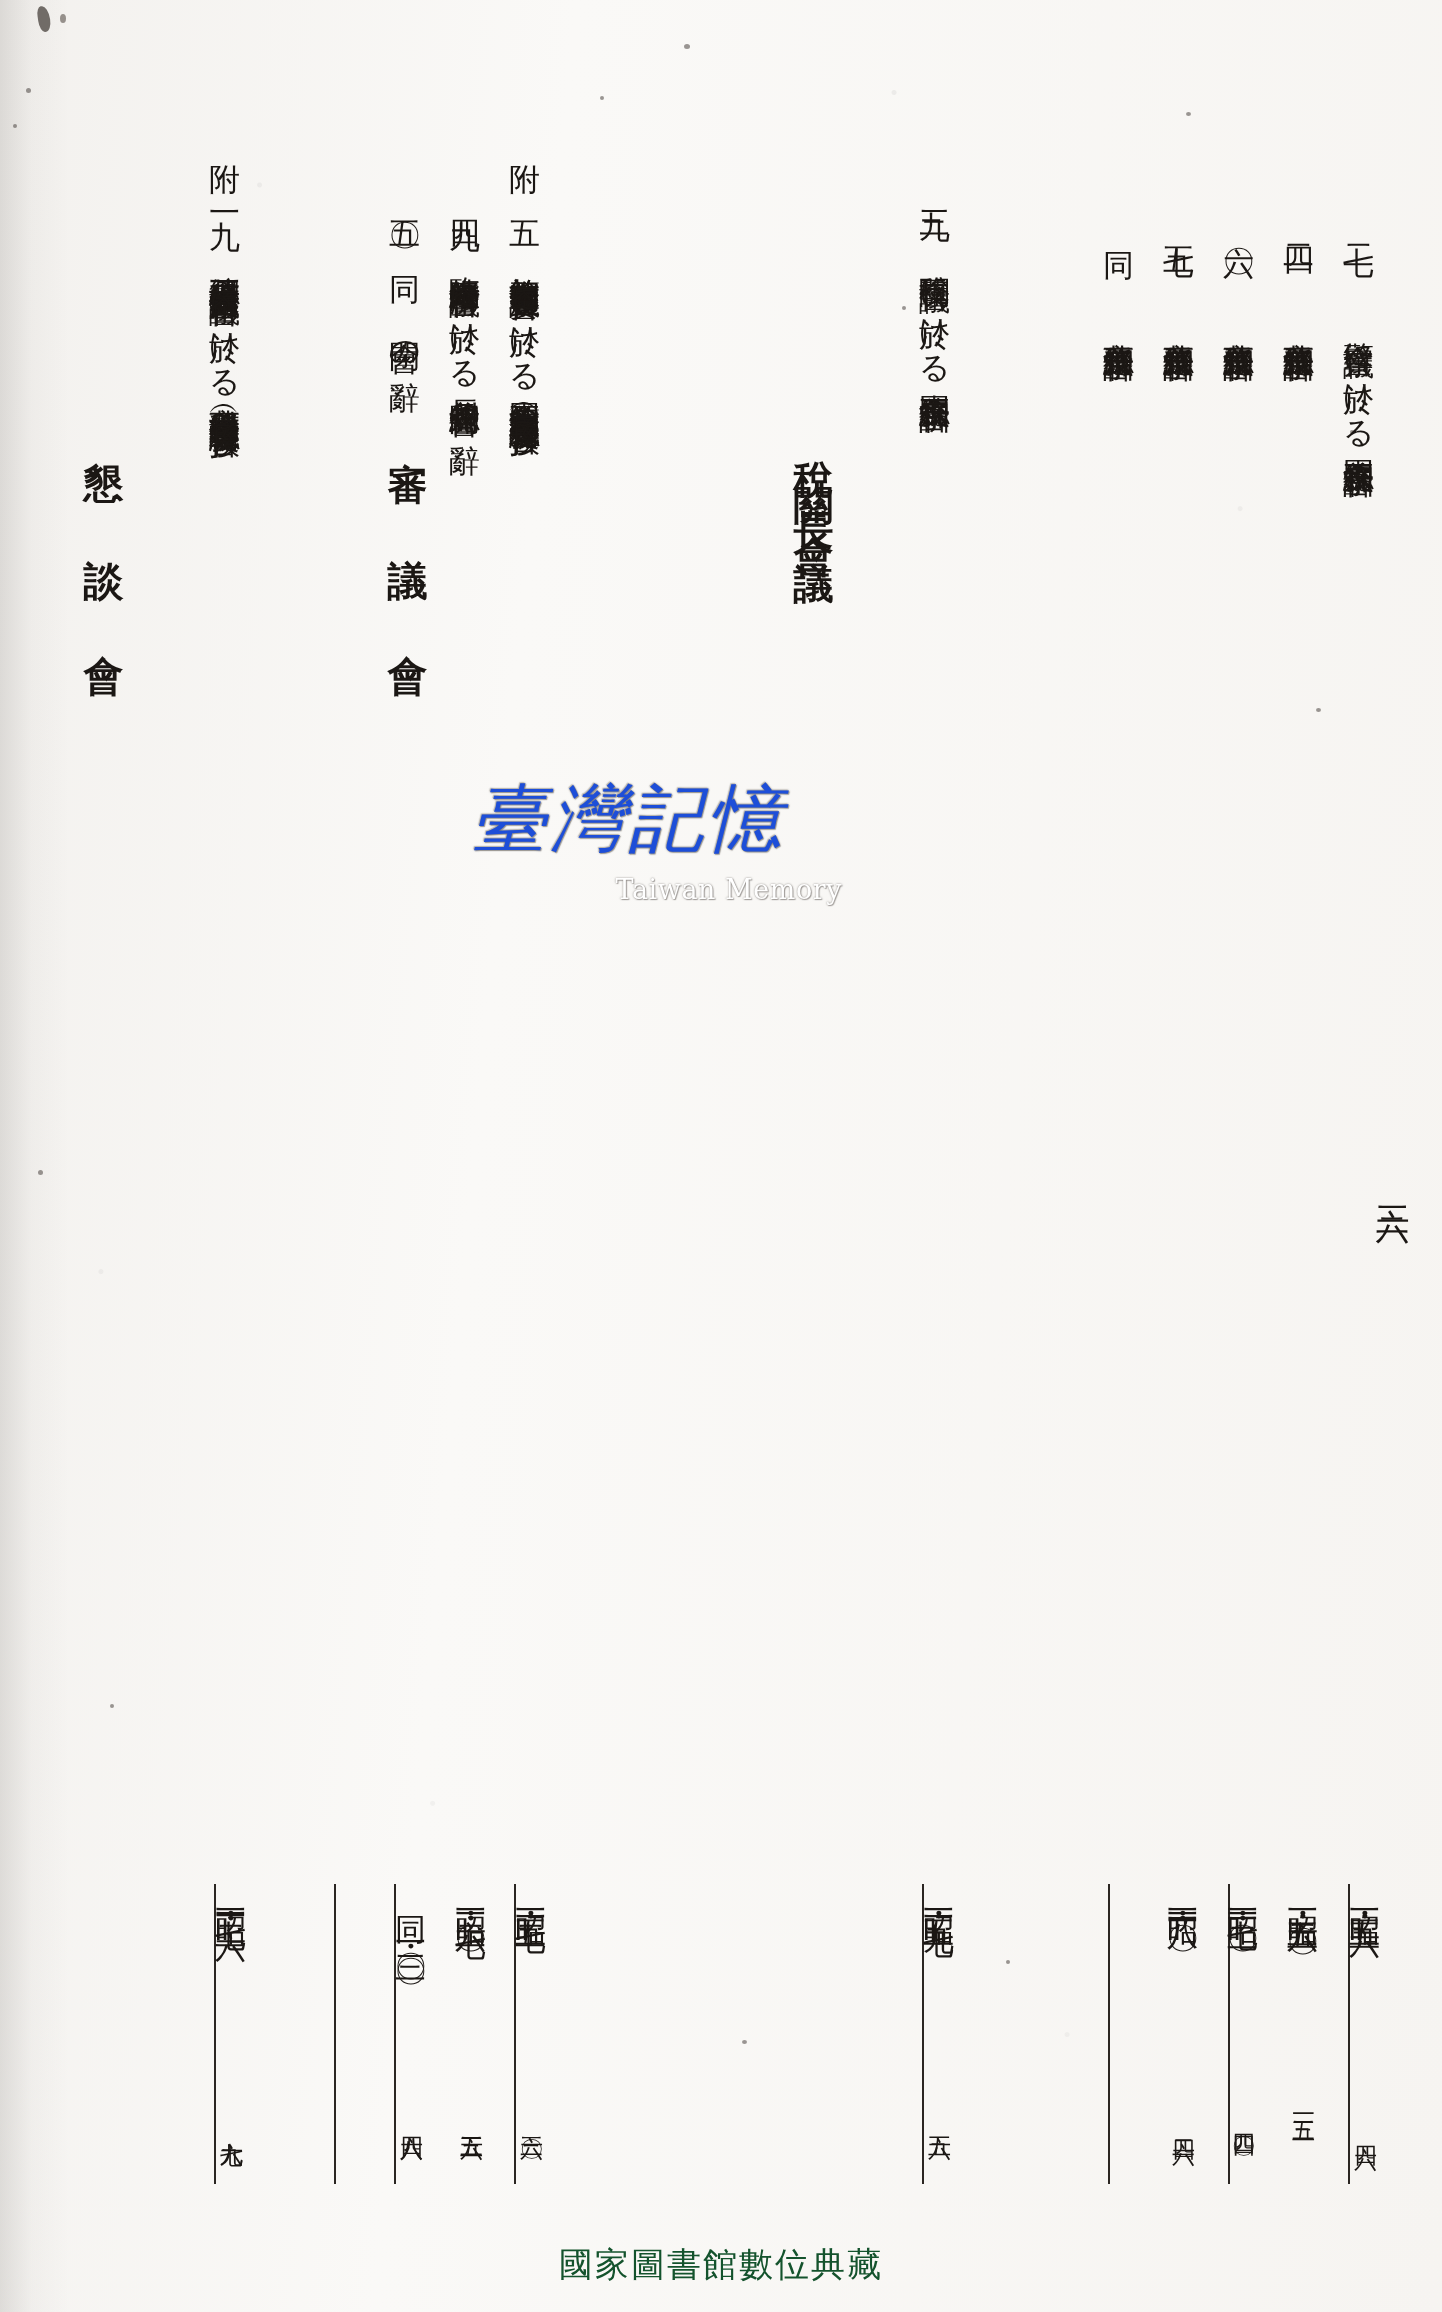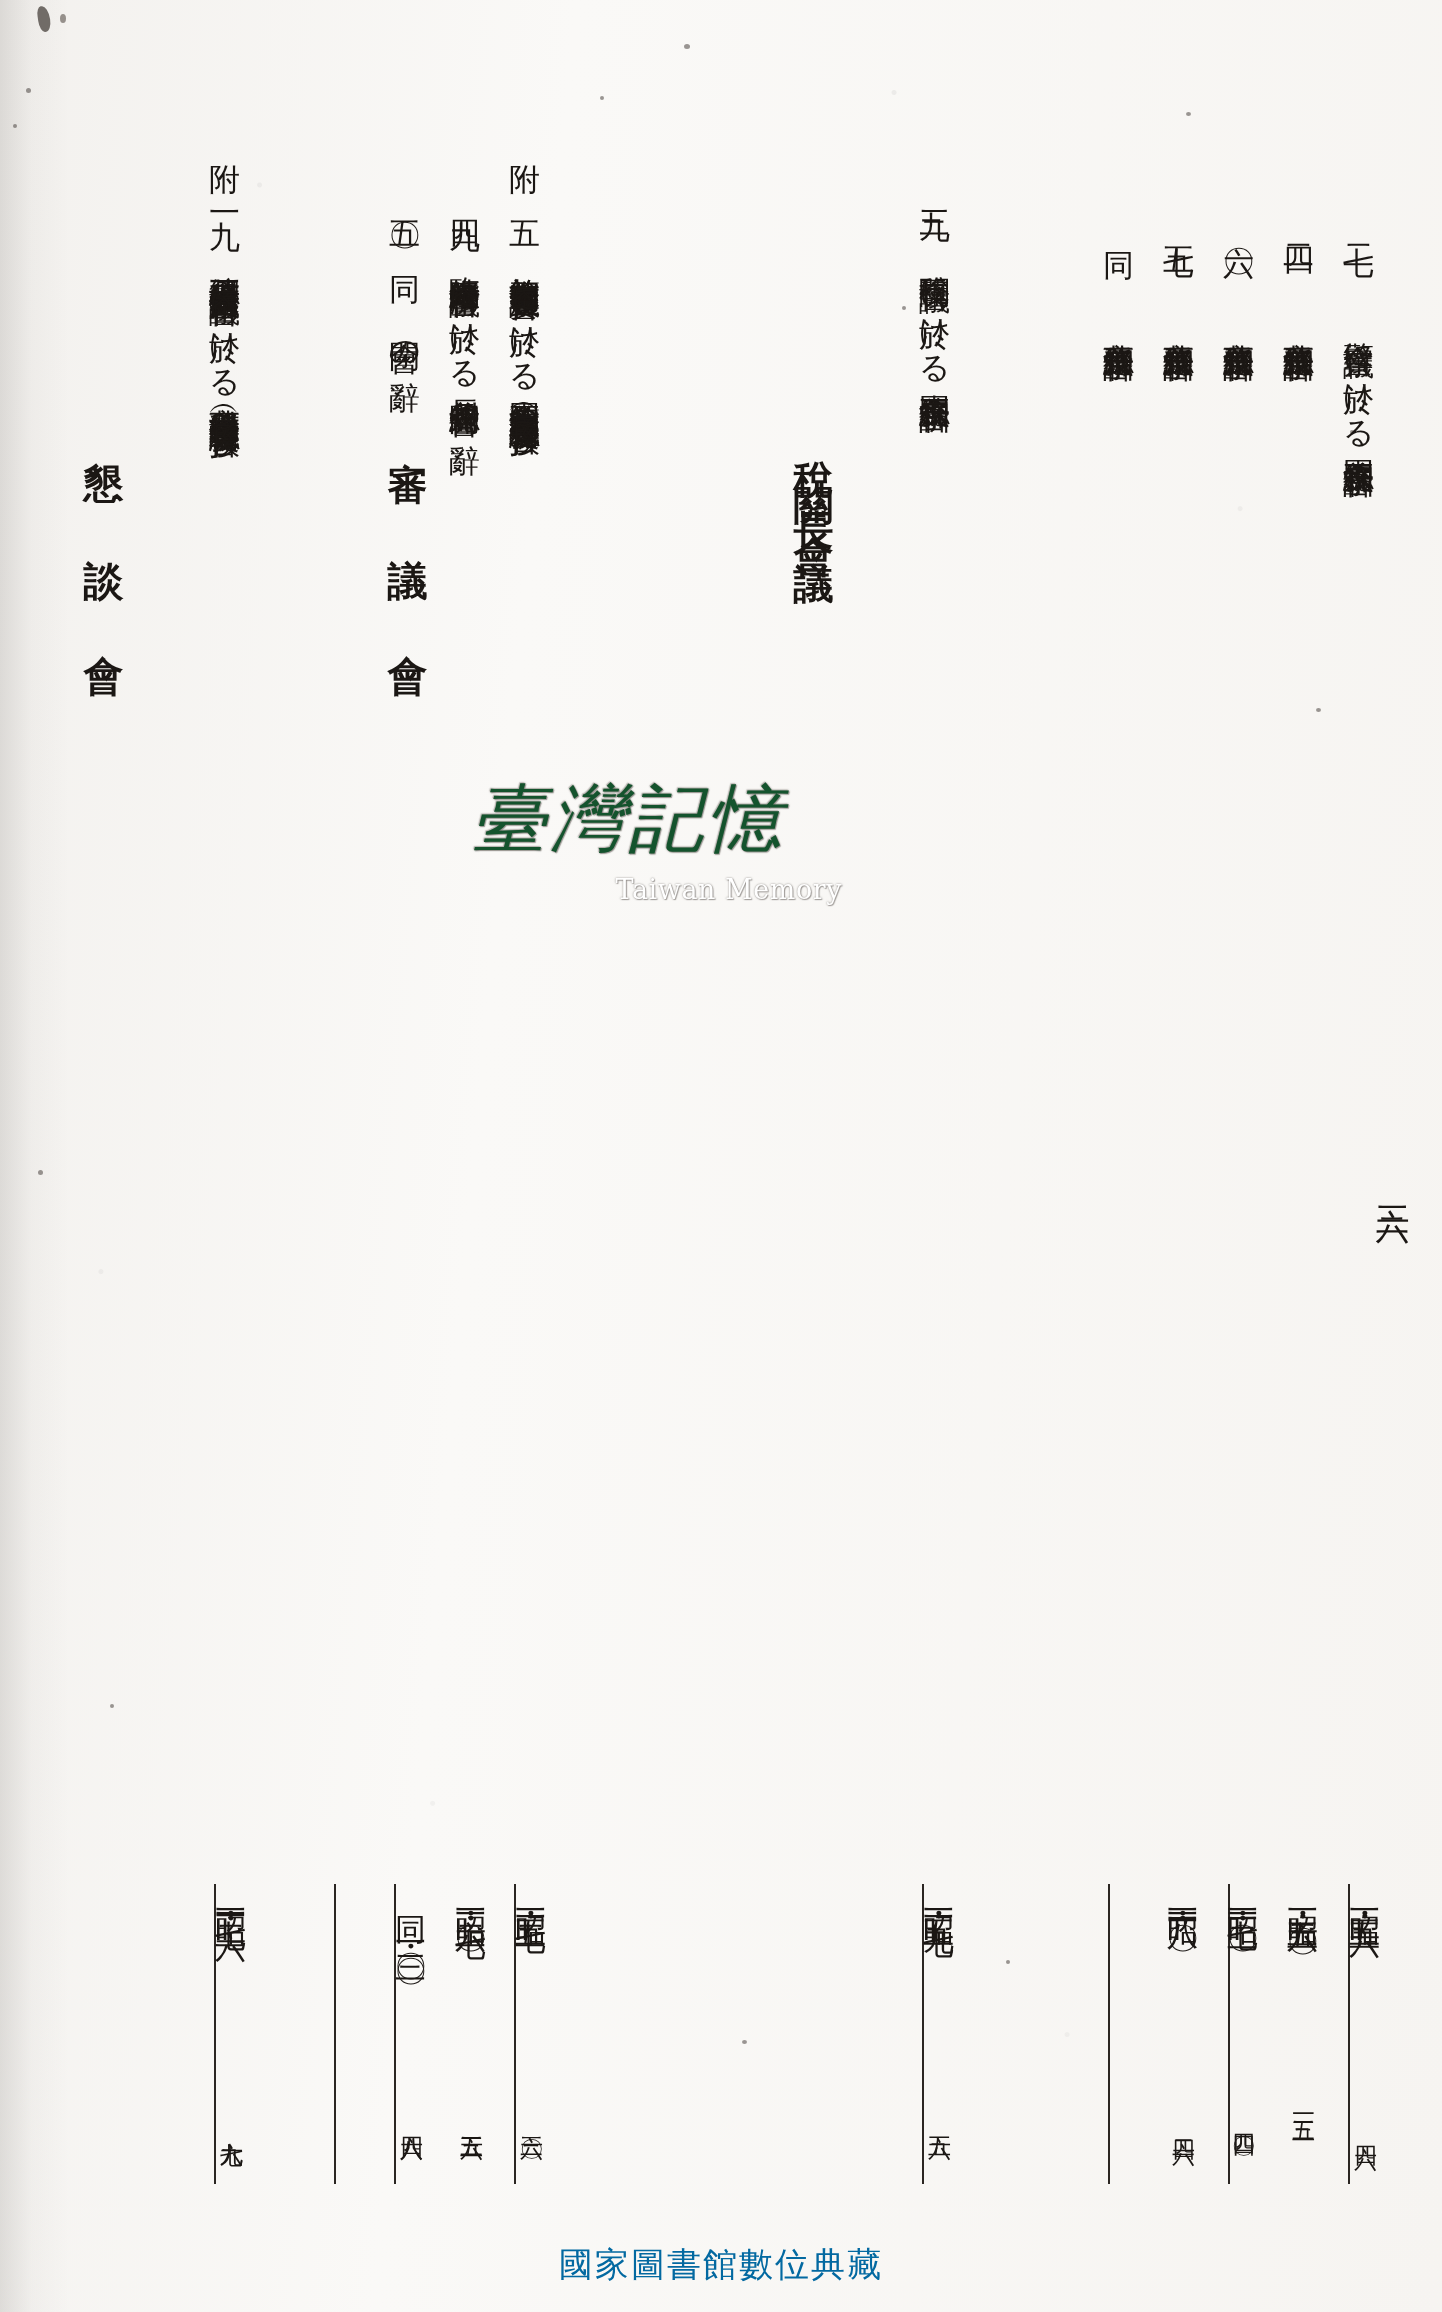--- a/index.html
+++ b/index.html
@@ -112,21 +112,21 @@
     position: absolute;
     left: 472px;
     top: 770px;
     width: 380px;
     height: 140px;
     pointer-events: none;
   }
   #wm-cjk {
     font-family: "DejaVu Serif", "Liberation Serif", serif;
     font-size: 74px;
-    color: #14532d;
+    color: #1d4ed8;
     letter-spacing: 0.06em;
     text-shadow:
       0 0 2px rgba(120,115,110,0.85),
       1px 1px 1px rgba(90,85,80,0.55),
       -1px -1px 1px rgba(150,145,140,0.5);
     font-style: italic;
     white-space: nowrap;
   }
   #wm-latin {
     font-family: "DejaVu Serif", "Liberation Serif", serif;
@@ -143,21 +143,21 @@
 
   
   #footer-stamp {
     position: absolute;
     left: 0;
     right: 0;
     bottom: 24px;
     text-align: center;
     font-family: Liberation Sans, sans-serif;
     font-size: 34px;
-    color: #0369a1;
+    color: #14532d;
     letter-spacing: 0.06em;
   }
 
   
   .speck {
     position: absolute;
     background: #4a4440;
     border-radius: 50%;
     opacity: .55;
   }

